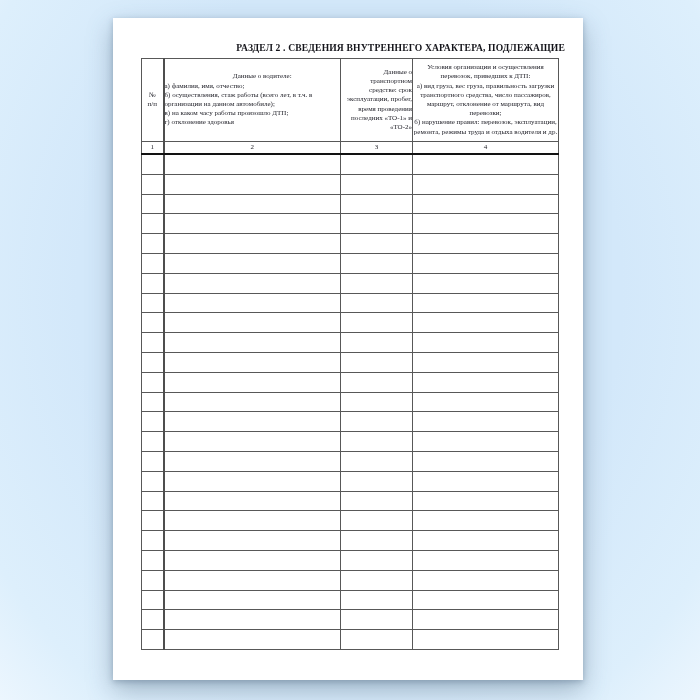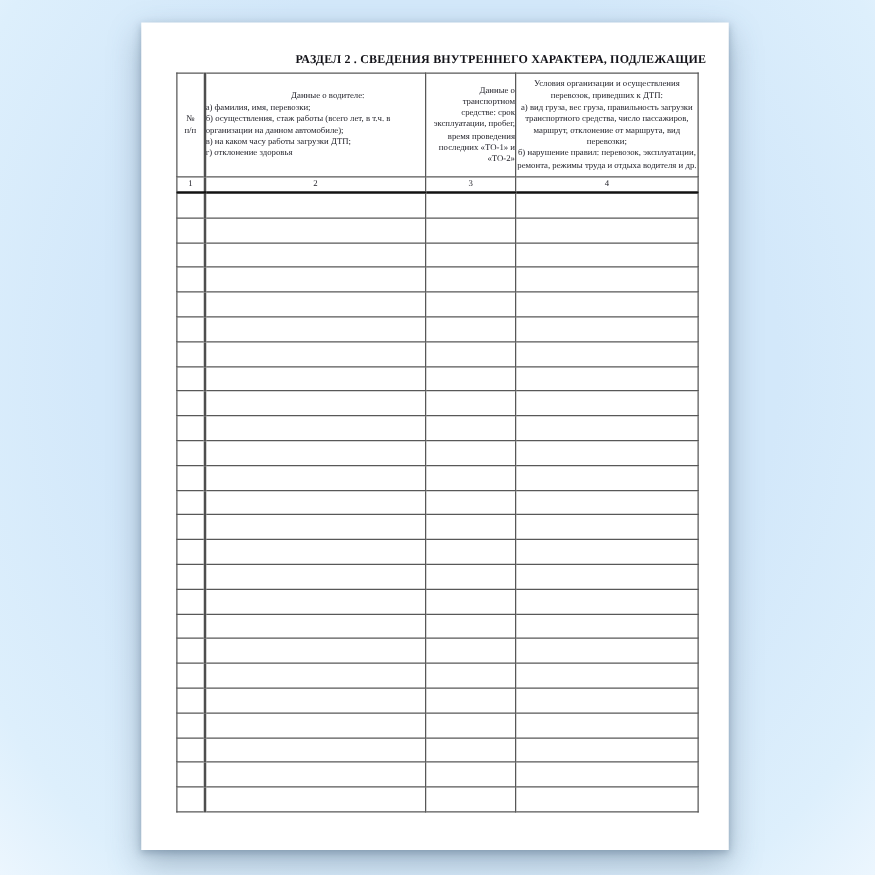--- a/index.html
+++ b/index.html
@@ -86,23 +86,23 @@
       </colgroup>
 
       <tbody>
           <tr class="head-row">
         <th class="c1 h-col1">
           <div>№</div>
           <div>п/п</div>
         </th>
         <th class="h-col2">
           <div class="c2-title">Данные о водителе:</div>
-          <div>а) фамилия, имя, перевозки;</div>
+          <div>а) фамилия, имя, отчество;</div>
           <div>б) осуществления, стаж работы (всего лет, в т.ч. в организации на данном автомобиле);</div>
-          <div>в) на каком часу работы загрузки ДТП;</div>
+          <div>в) на каком часу работы произошло ДТП;</div>
           <div>г) отклонение здоровья</div>
         </th>
         <th class="h-col3">
           <div>Данные о транспортном средстве: срок эксплуатации, пробег, время проведения последних «ТО-1» и «ТО-2»</div>
         </th>
         <th class="h-col4">
           <div class="c4-item">Условия организации и осуществления перевозок, приведших к ДТП:</div>
           <div class="c4-item">а) вид груза, вес груза, правильность загрузки транспортного средства, число пассажиров, маршрут, отклонение от маршрута, вид перевозки;</div>
           <div class="c4-item">б) нарушение правил: перевозок, эксплуатации, ремонта, режимы труда и отдыха водителя и др.</div>
         </th>

